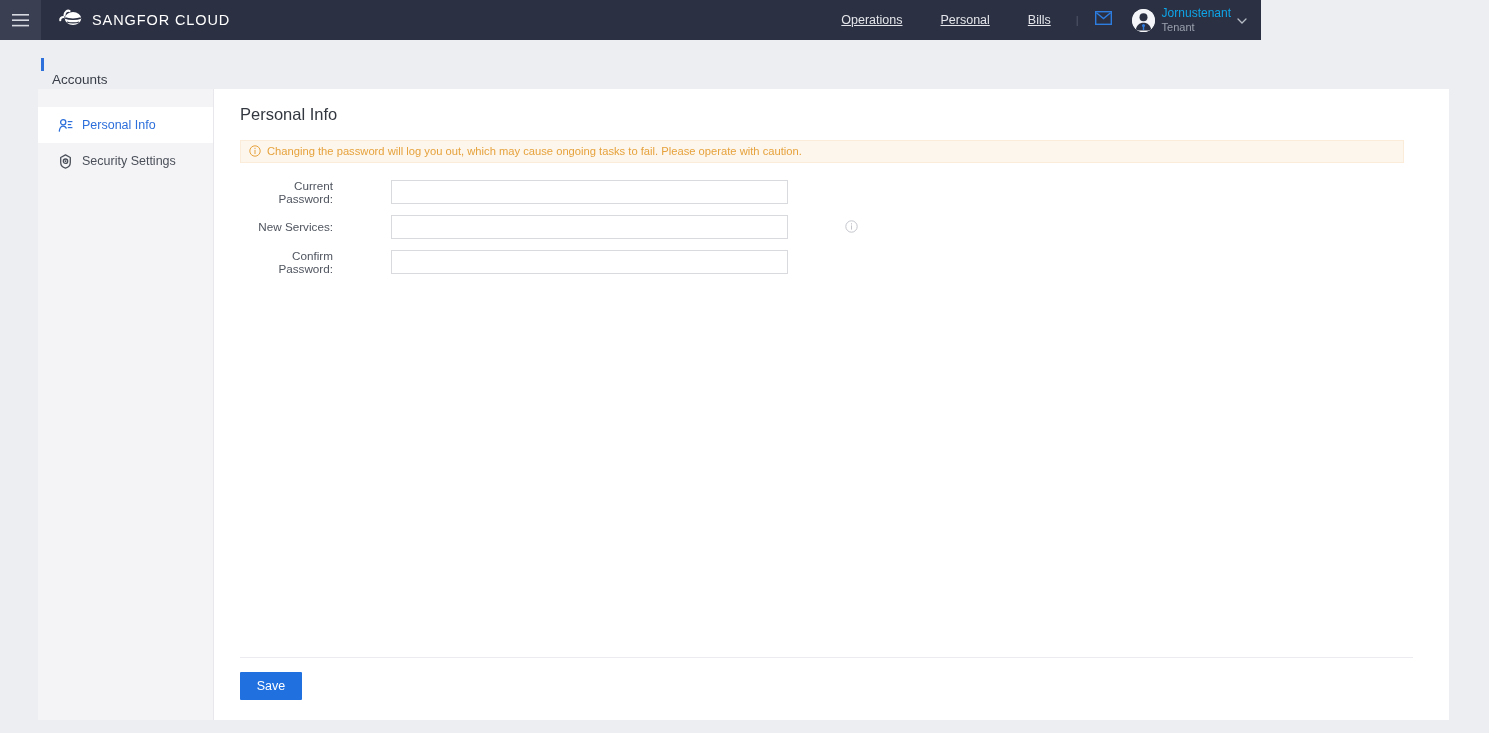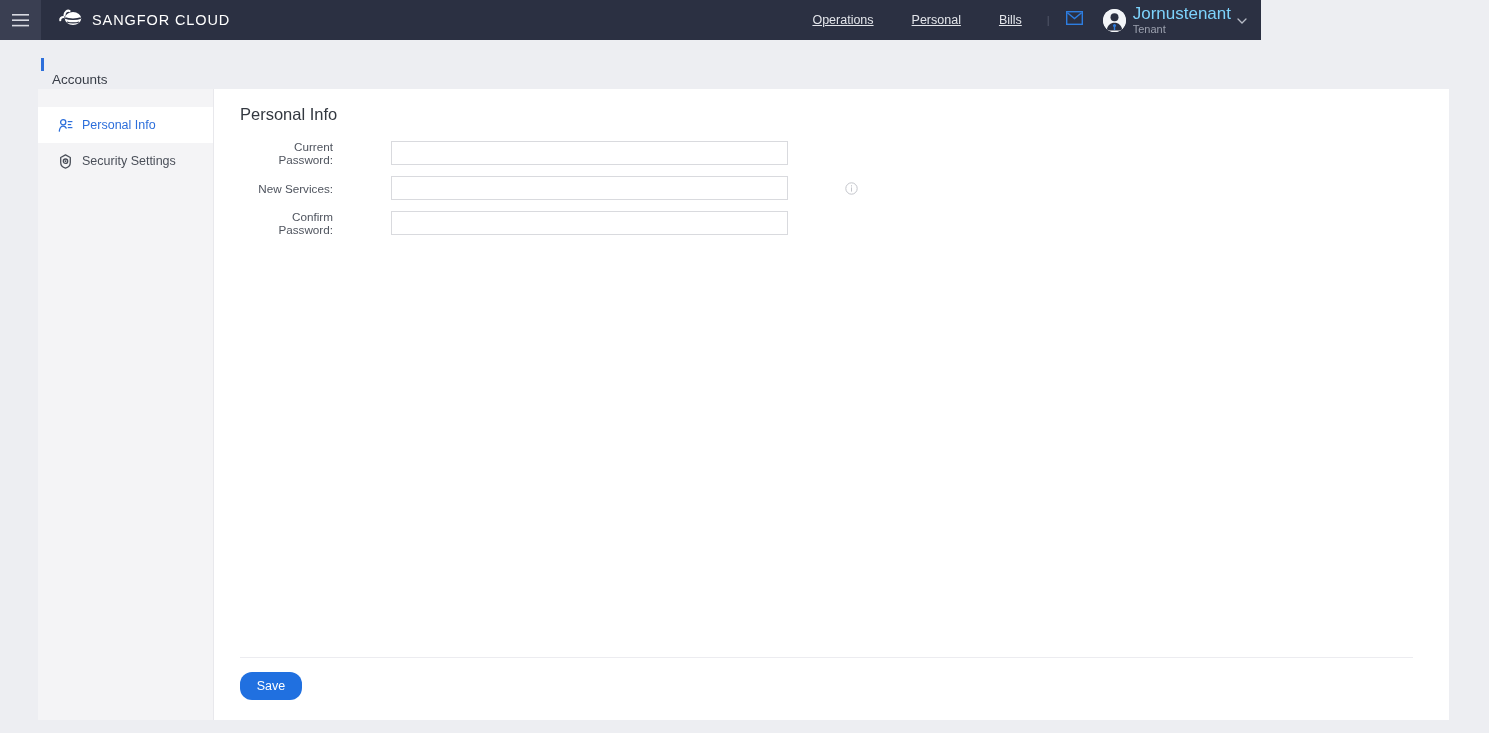--- a/index.html
+++ b/index.html
@@ -76,22 +76,22 @@
     width: 23px; height: 23px;
     border-radius: 50%;
     background: #f2f4f7;
     display: flex; align-items: center; justify-content: center;
     overflow: hidden;
     margin-right: 7px;
     flex: none;
   }
   .user-names { line-height: 1.15; }
   .user-name {
-    color: #7dd3fc;
-    font-size: 17px;
+    color: #0ea5e9;
+    font-size: 12px;
     display: block;
     white-space: nowrap;
   }
   .user-role {
     color: #9ba0ae;
     font-size: 11px;
     display: block;
     white-space: nowrap;
   }
   .caret {
@@ -257,21 +257,21 @@
     margin-bottom: 14px;
   }
   .save-btn {
     width: 62px; height: 28px;
     background: #2070e0;
     border: none;
     color: #ffffff;
     font-family: "Liberation Sans", sans-serif;
     font-size: 12.5px;
     cursor: pointer;
-    border-radius: 12px;
+    border-radius: 1px;
   }
 </style>
 </head>
 <body>
 
 <div class="topbar">
 
   <div class="hamburger-zone">
     <span>
       <svg width="17" height="13" viewBox="0 0 17 13">
@@ -364,20 +364,30 @@
     </span>
     <span>Security Settings</span>
   </div>
 </div>
 
 <div class="content">
 
   <h1 class="page-title">Personal Info</h1>
 
 
+  <div class="alert">
+    <span class="alert-icon">
+      <svg width="12" height="12" viewBox="0 0 12 12">
+        <circle cx="6" cy="6" r="5.2" fill="none" stroke="#e6a23c" stroke-width="1"></circle>
+        <rect x="5.5" y="5.0" width="1" height="4.0" fill="#e6a23c"></rect>
+        <rect x="5.5" y="2.8" width="1" height="1.3" fill="#e6a23c"></rect>
+      </svg>
+    </span>
+    <span class="alert-text">Changing the password will log you out, which may cause ongoing tasks to fail. Please operate with caution.</span>
+  </div>
 
   <div class="form">
 
     <div class="form-row">
       <label class="form-label">Current Password:</label>
       <input class="form-input" type="password" placeholder="" style="">
     </div>
 
     <div class="form-row">
       <label class="form-label">New Services:</label>

